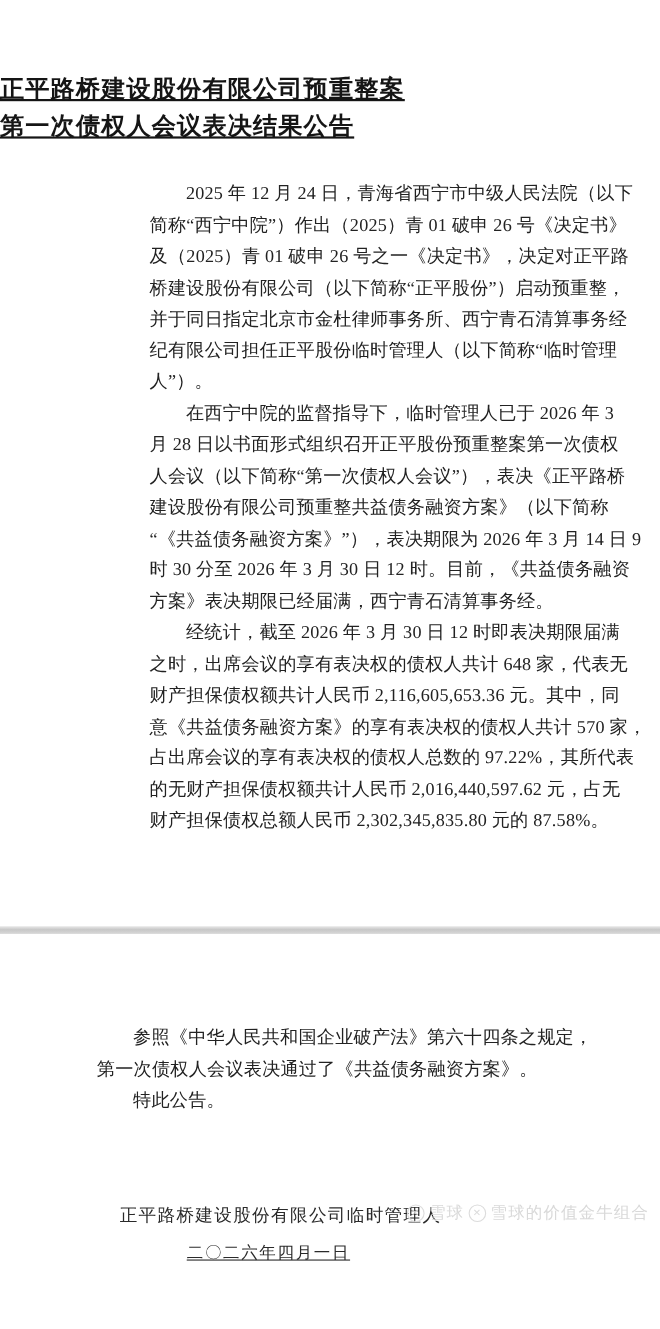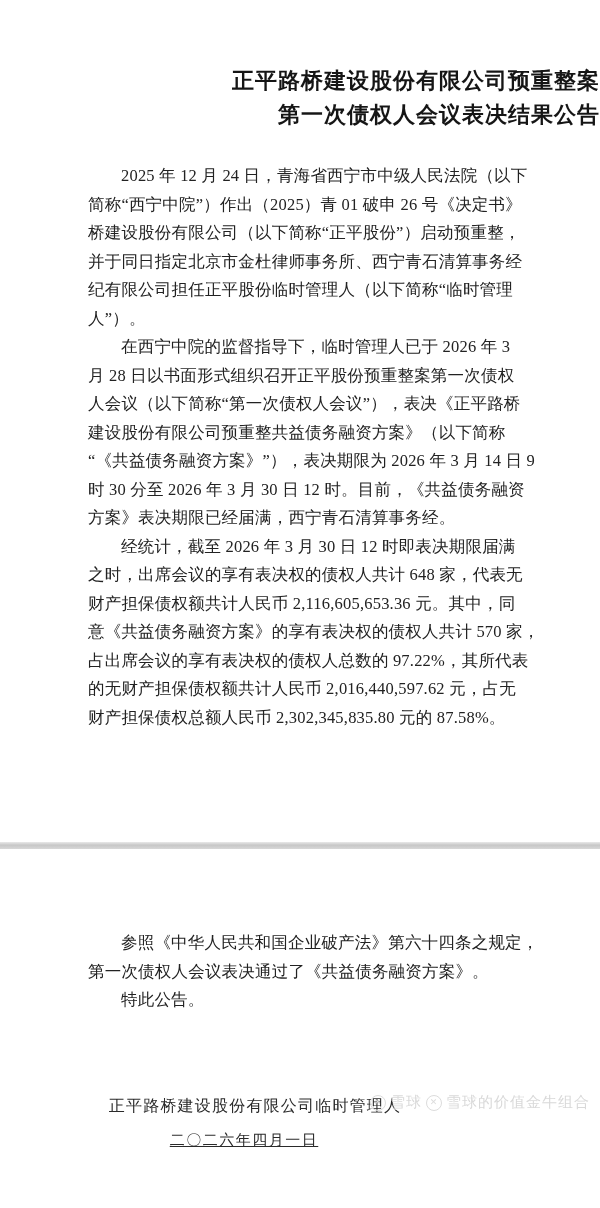--- a/index.html
+++ b/index.html
@@ -7,24 +7,24 @@
   body {
     width: 600px; height: 1208px;
     overflow: hidden;
     font-family: "Liberation Serif", "DejaVu Serif", serif;
     color: #1f1f1f;
     position: relative;
   }
   .page1 { height: 842px; padding-top: 64px; }
   .title {
     font-size: 22px; line-height: 34px; font-weight: bold;
-    text-align: right; color: #151515; letter-spacing: 1px;
+    text-align: left; color: #151515; letter-spacing: 1px; text-decoration: underline;
   }
   .body-block { padding-left: 88px; padding-right: 84px; }
-  .page1 .body-block { margin-top: 30px; }
+  .page1 .body-block { margin-top: 30px; margin-left: 48px; }
   .line {
     font-size: 16.5px; line-height: 28.5px;
     white-space: nowrap; letter-spacing: 0.2px; color: #222222;
   }
   .line.indent { padding-left: 33px; }
   .divider {
     height: 7px; width: 100%;
     background: linear-gradient(to bottom, #e9e9e9, #c7c7c7 45%, #d8d8d8);
   }
   .page2 { height: 269px; padding-top: 80px; position: relative; }
@@ -58,20 +58,21 @@
 
   <div class="page1">
     <h1 class="title">
       <div>正平路桥建设股份有限公司预重整案</div>
       <div>第一次债权人会议表决结果公告</div>
     </h1>
     <div class="body-block">
       <div class="para">
           <div class="line indent">2025 年 12 月 24 日，青海省西宁市中级人民法院（以下</div>
           <div class="line">简称“西宁中院”）作出（2025）青 01 破申 26 号《决定书》</div>
+          <div class="line">及（2025）青 01 破申 26 号之一《决定书》，决定对正平路</div>
           <div class="line">桥建设股份有限公司（以下简称“正平股份”）启动预重整，</div>
           <div class="line">并于同日指定北京市金杜律师事务所、西宁青石清算事务经</div>
           <div class="line">纪有限公司担任正平股份临时管理人（以下简称“临时管理</div>
           <div class="line">人”）。</div>
         </div>
       <div class="para">
           <div class="line indent">在西宁中院的监督指导下，临时管理人已于 2026 年 3</div>
           <div class="line">月 28 日以书面形式组织召开正平股份预重整案第一次债权</div>
           <div class="line">人会议（以下简称“第一次债权人会议”），表决《正平路桥</div>
           <div class="line">建设股份有限公司预重整共益债务融资方案》（以下简称</div>

